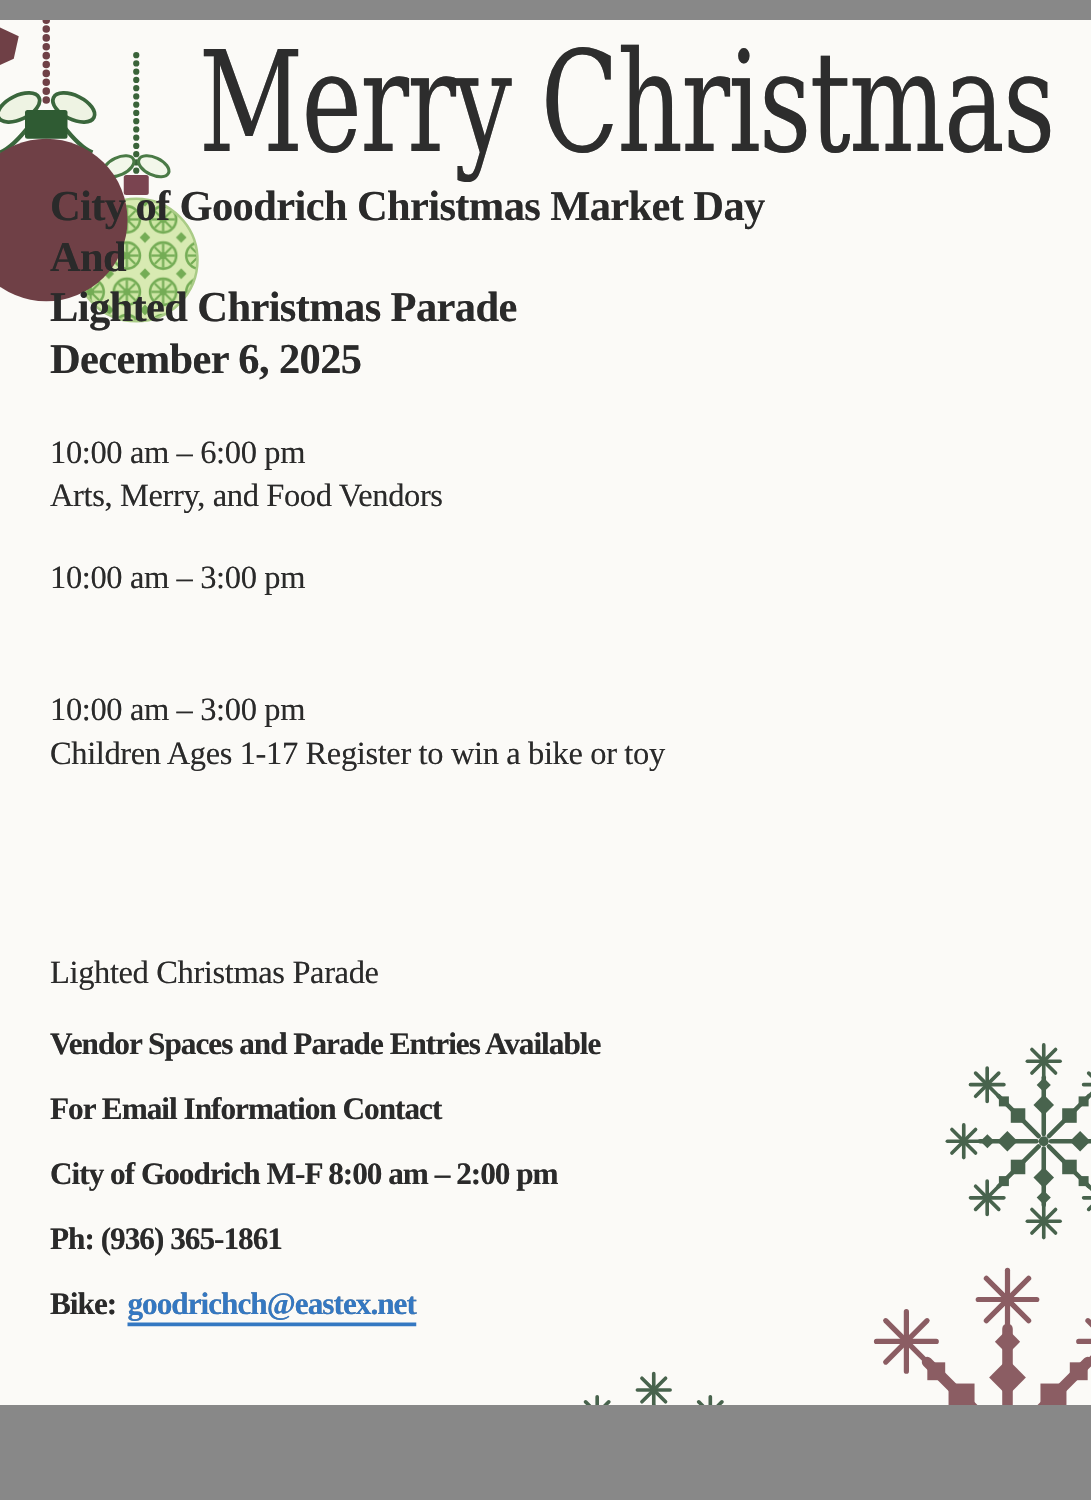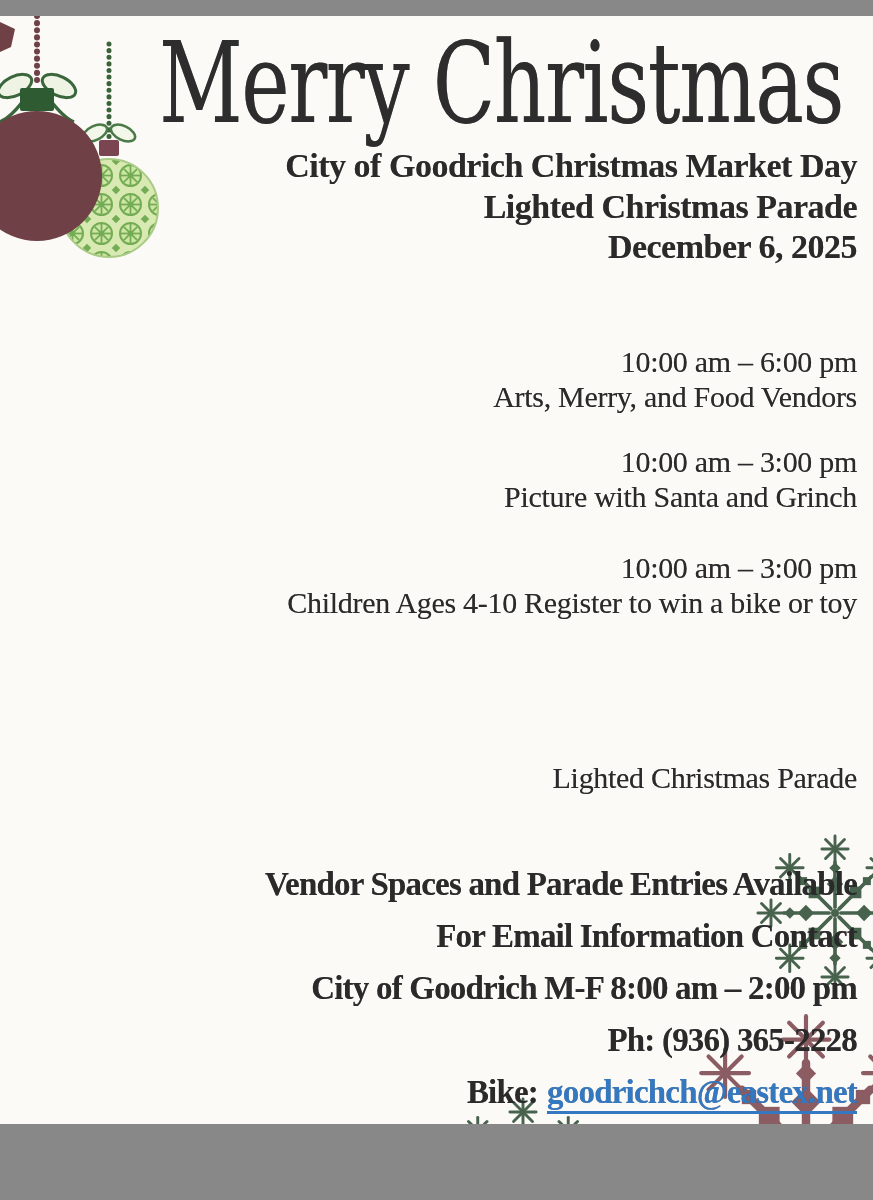--- a/index.html
+++ b/index.html
@@ -7,25 +7,25 @@
     position:relative;width:873px;height:1108px;margin:16px auto;
     background:var(--paper,#fbfaf7);overflow:hidden;
     font-family:"Liberation Serif",serif;color:var(--text,#2a2a2a);padding-left:16px;
   }
   .title{
     position:absolute;top:11px;left:55px;width:770px;text-align:center;
     font-family:"DejaVu Serif",serif;font-weight:400;
     font-size:112px;line-height:1;letter-spacing:-2px;color:var(--title,#2d2d2d);
     transform:scaleX(0.73);transform-origin:50% 0;white-space:nowrap;
   }
-  .line{position:absolute;left:40px;width:817px;text-align:right;white-space:nowrap;}
+  .line{position:absolute;left:40px;width:817px;text-align:left;white-space:nowrap;}
   .heads{top:130px;font-weight:bold;font-size:34px;line-height:40.5px;letter-spacing:-0.5px;}
-  .sched{font-size:30px;line-height:35px;letter-spacing:-0.3px;}
+  .sched{font-size:26px;line-height:35px;letter-spacing:-0.3px;}
   .s1{top:328px}.s2{top:428px}.s3{top:534px}.s4{top:639px}.s5{top:744px}
-  .info{top:842px;font-weight:bold;font-size:33px;line-height:52px;letter-spacing:-0.8px;}
+  .info{top:794px;font-weight:bold;font-size:25px;line-height:52px;letter-spacing:-0.8px;}
   .email{color:var(--email-link,#3478c2);border-bottom:3px solid var(--email-link,#3478c2);
     padding-bottom:1px;margin-left:9px;cursor:pointer;text-decoration:none;}
   .page, .page *{text-shadow:0 0 .5px rgba(45,45,45,.55);}
   svg{text-shadow:none;}
   .deco{position:absolute;pointer-events:none;}
   .flake{position:absolute;}
   .fg{--aw:5;--rw:4;color:var(--snowflake-green,#48634d);}
   .fm{--aw:6.5;--rw:3.2;color:var(--snowflake-maroon,#8b5d63);}
   .defs{position:absolute;width:0;height:0;overflow:hidden;}
 </style>
@@ -107,43 +107,43 @@
       <use href="#sf"></use>
     </svg>
   <svg class="flake fm" style="left:663px;top:995px" width="286" height="286" viewBox="-110 -110 220 220">
       <use href="#sf"></use>
     </svg>
 
   <div class="title">Merry Christmas</div>
 
   <div class="line heads">
     <div>City of Goodrich Christmas Market Day</div>
+    <div>And</div>
     <div>Lighted Christmas Parade</div>
     <div>December 6, 2025</div>
   </div>
 
   <div class="line sched s1">
     <div>10:00 am – 6:00 pm</div>
     <div>Arts, Merry, and Food Vendors</div>
   </div>
   <div class="line sched s2">
     <div>10:00 am – 3:00 pm</div>
-    <div>Picture with Santa and Grinch</div>
   </div>
   <div class="line sched s3">
     <div>10:00 am – 3:00 pm</div>
-    <div>Children Ages 4-10 Register to win a bike or toy</div>
+    <div>Children Ages 1-17 Register to win a bike or toy</div>
   </div>
   <div class="line sched s5">
     <div>Lighted Christmas Parade</div>
   </div>
 
   <div class="line info">
     <div>Vendor Spaces and Parade Entries Available</div>
     <div>For Email Information Contact</div>
     <div>City of Goodrich M-F 8:00 am – 2:00 pm</div>
-    <div>Ph: (936) 365-2228</div>
+    <div>Ph: (936) 365-1861</div>
     <div>
       <span>Bike:</span><a class="email">goodrichch@eastex.net</a>
     </div>
   </div>
 
 </div>
 
 </body></html>

